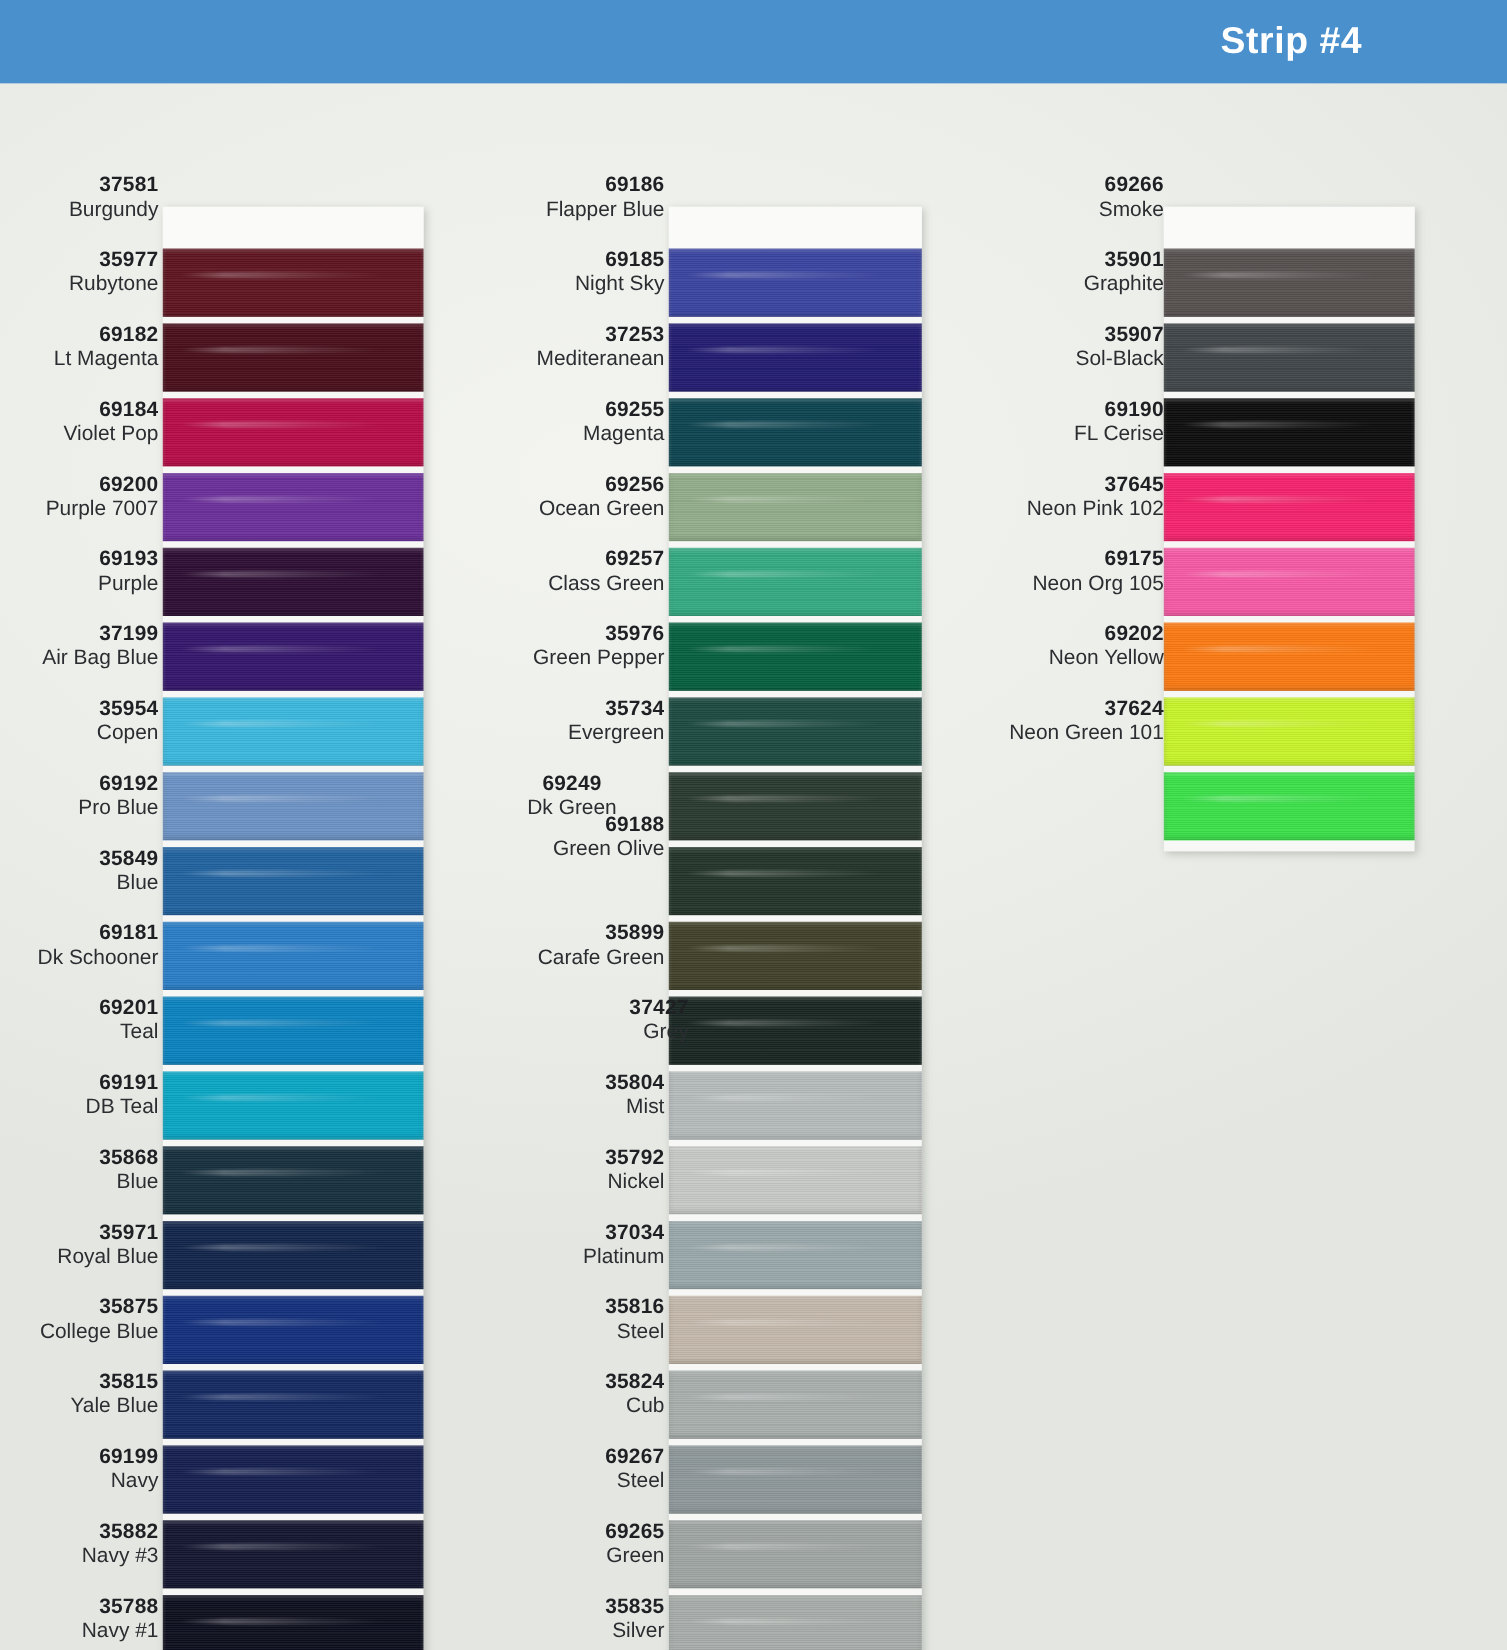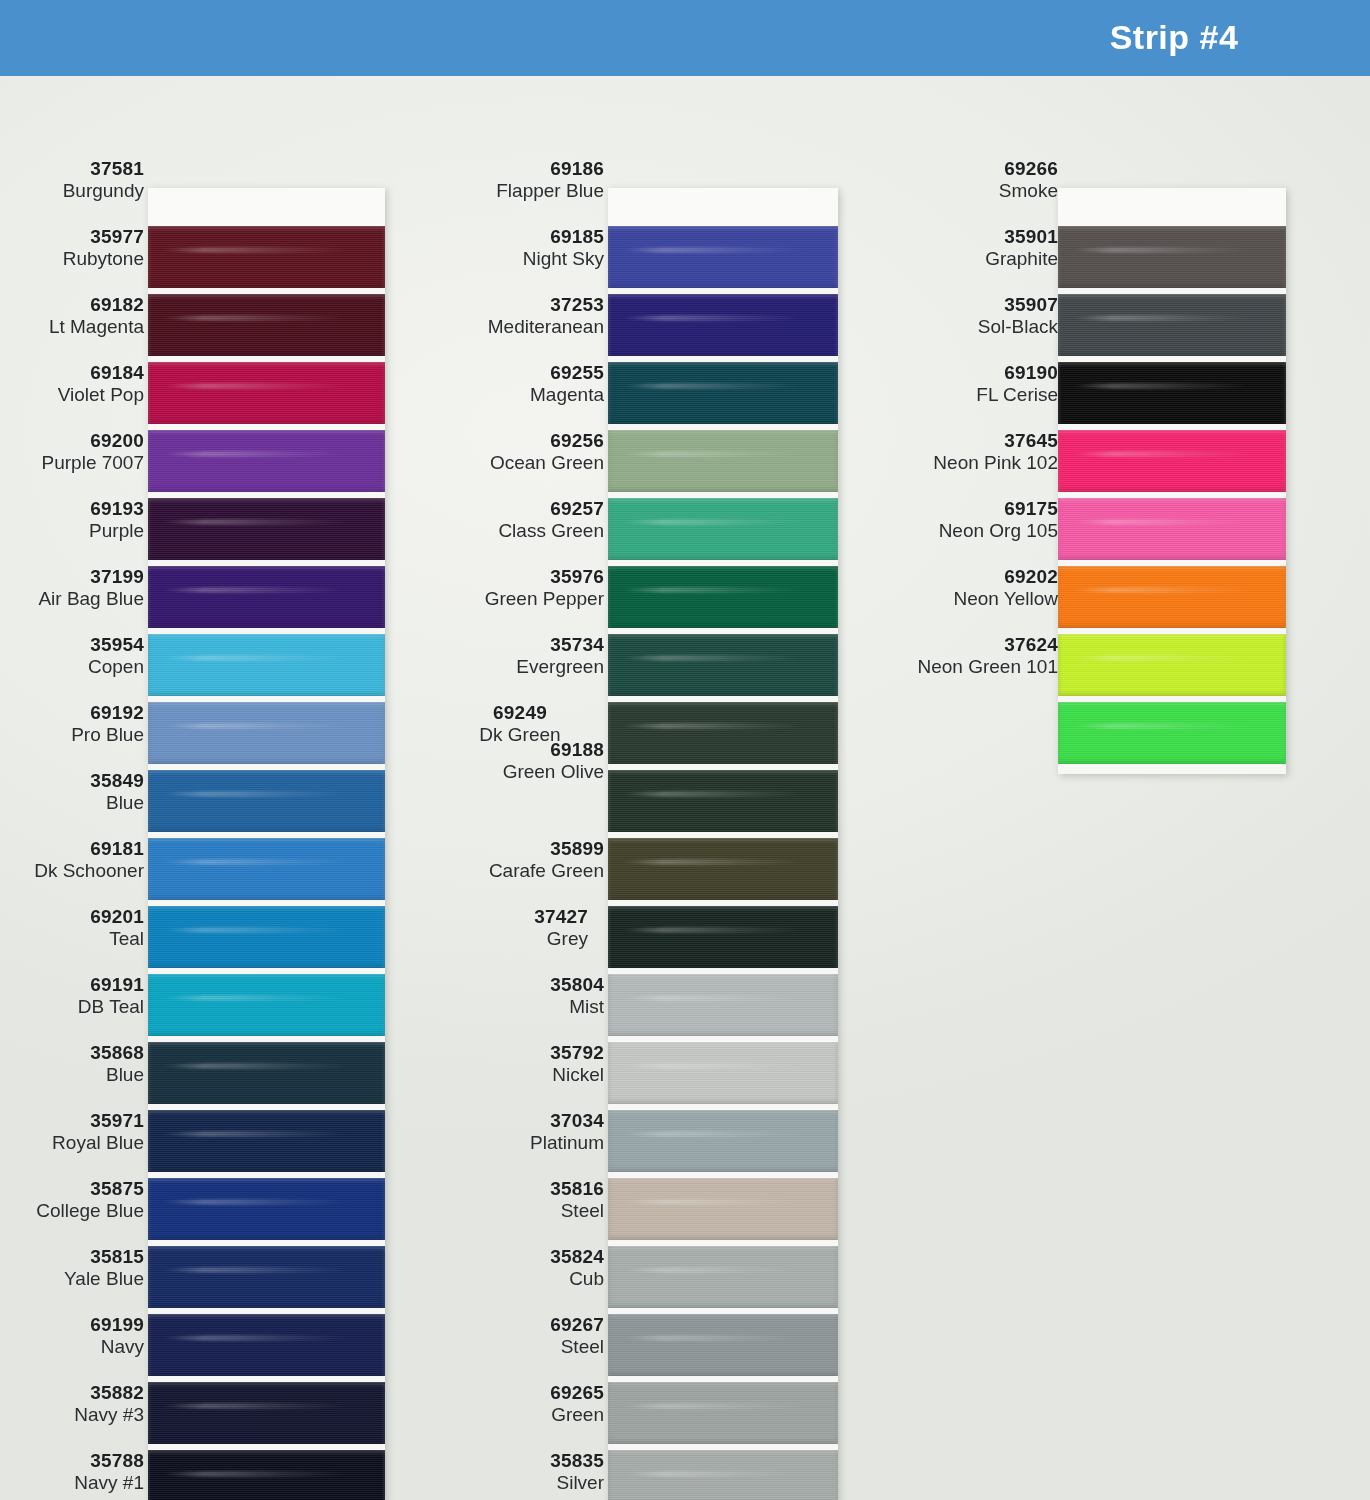--- a/index.html
+++ b/index.html
@@ -397,21 +397,21 @@
       <span class="name">Dk Green</span>
     </div>
     <div class="label lbl-col-1" style="top: 663px; left: 436px; width: 168px;">
       <span class="code">69188</span>
       <span class="name">Green Olive</span>
     </div>
     <div class="label lbl-col-1" style="top: 762px; left: 436px; width: 168px;">
       <span class="code">35899</span>
       <span class="name">Carafe Green</span>
     </div>
-    <div class="label lbl-col-1" style="top: 830px; left: 420px; width: 168px;">
+    <div class="label lbl-col-1" style="top: 830px; left: 458px; width: 168px;">
       <span class="code">37427</span>
       <span class="name">Grey</span>
     </div>
     <div class="label lbl-col-1" style="top: 898px; left: 436px; width: 168px;">
       <span class="code">35804</span>
       <span class="name">Mist</span>
     </div>
     <div class="label lbl-col-1" style="top: 966px; left: 436px; width: 168px;">
       <span class="code">35792</span>
       <span class="name">Nickel</span>

